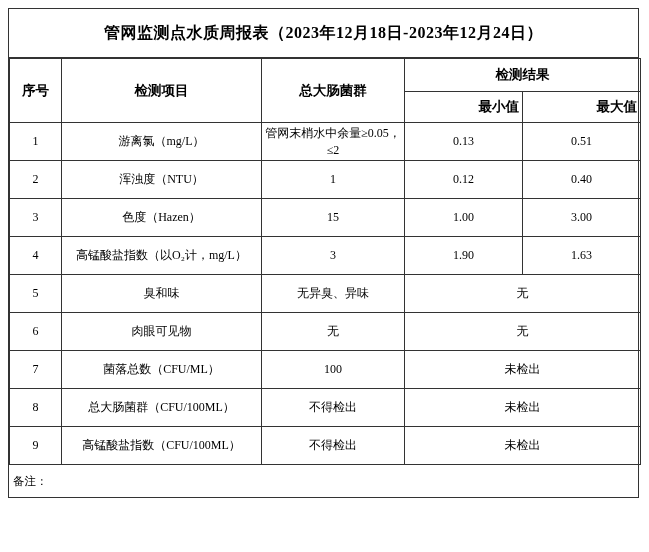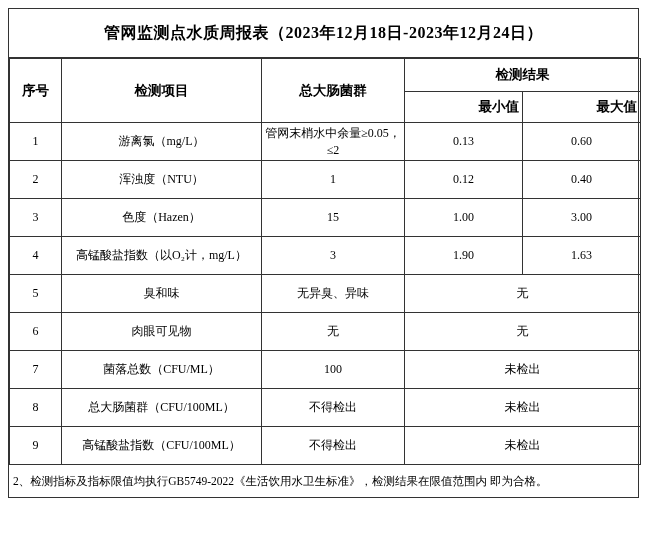--- a/index.html
+++ b/index.html
@@ -114,21 +114,21 @@
         <tr class="head">
           <td class="sub">最小值</td>
           <td class="sub">最大值</td>
         </tr>
 
         <tr class="data">
           <td class="num">1</td>
           <td class="item">游离氯（mg/L）</td>
           <td class="std-multiline">管网末梢水中余量≥0.05，≤2</td>
           <td class="num">0.13</td>
-          <td class="num">0.60</td>
+          <td class="num">0.51</td>
         </tr>
 
         <tr class="data">
           <td class="num">2</td>
           <td class="item">浑浊度（NTU）</td>
           <td class="num">1</td>
           <td class="num">0.12</td>
           <td class="num">0.40</td>
         </tr>
 
@@ -179,17 +179,17 @@
         <tr class="data">
           <td class="num">9</td>
           <td class="item">高锰酸盐指数（CFU/100ML）</td>
           <td class="item">不得检出</td>
           <td class="num" colspan="2">未检出</td>
         </tr>
       </tbody>
     </table>
 
     <div class="note">
-      <div class="line">2、检测指标及指标限值均执行GB5749-2022《生活饮用水卫生标准》，检测结果在限值范围内 即为合格。</div>
+      <div class="line">备注：</div>
     </div>
 
   </div>
 </div>
 
 </body></html>

